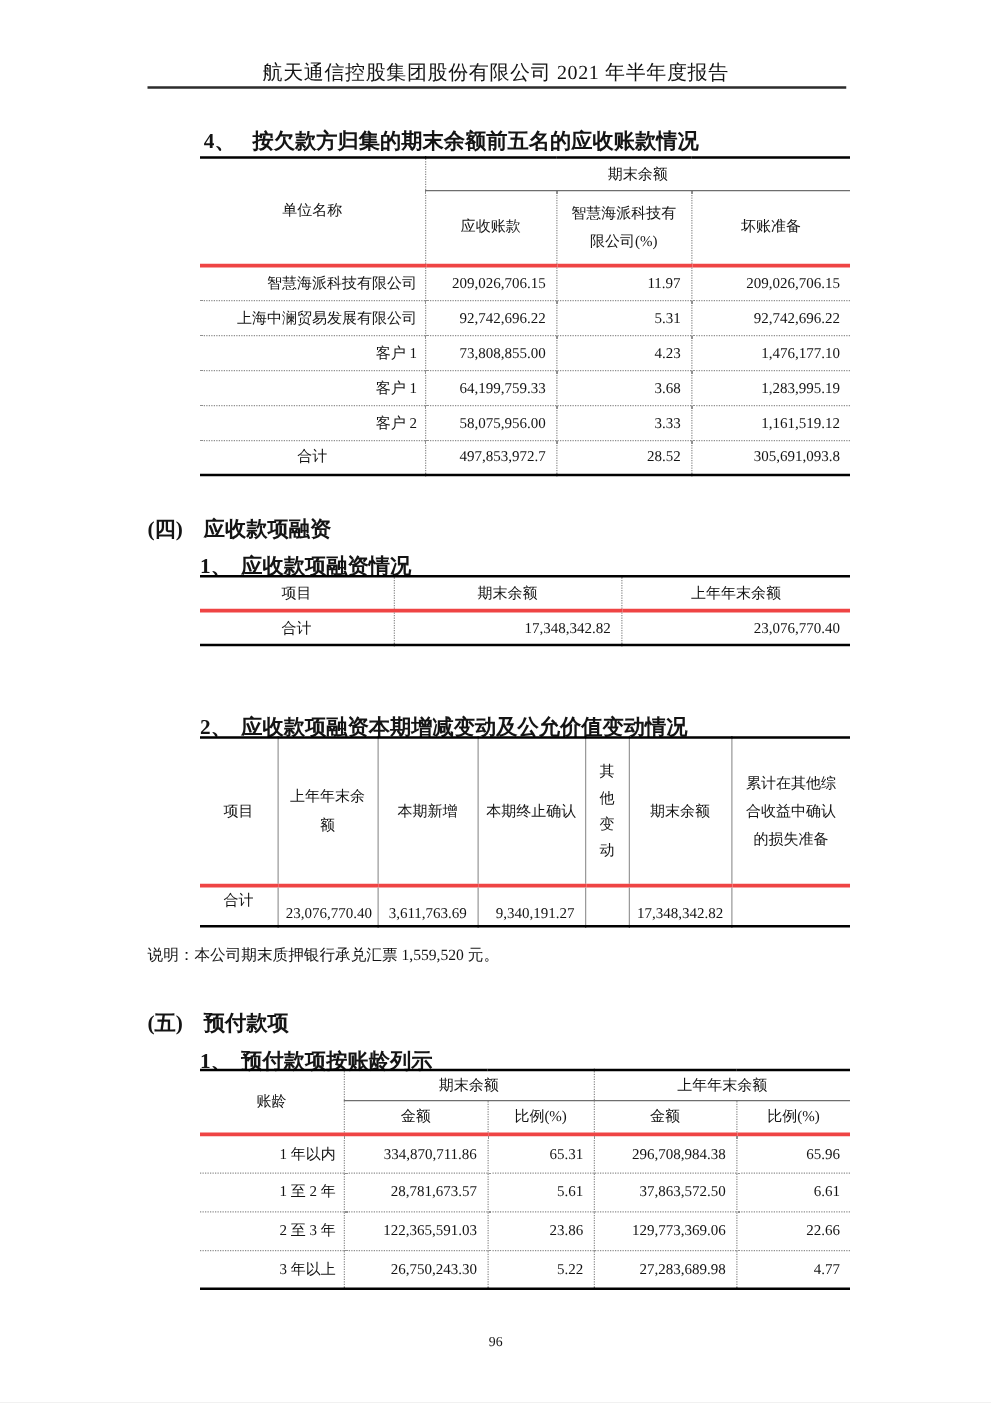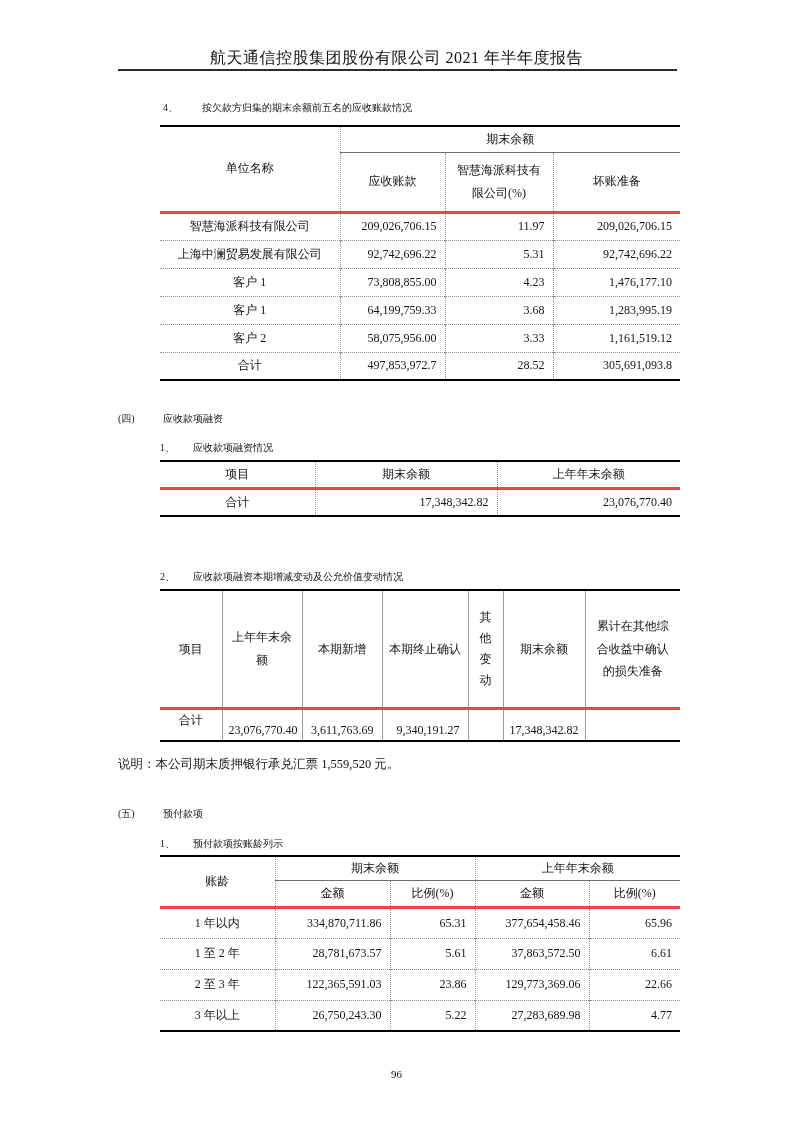--- a/index.html
+++ b/index.html
@@ -23,22 +23,22 @@
     letter-spacing: 0.5px;
   }
   .header-rule {
     position: absolute;
     top: 69px; left: 118px;
     width: 559px; height: 2px;
     background: #2c2c2c;
   }
   .heading {
     position: absolute;
-    font-weight: normal;
-    font-size: 10px;
+    font-weight: bold;
+    font-size: 17px;
     white-space: nowrap;
   }
   .h-num { display: inline-block; }
   .fin-table {
     position: absolute;
     border-collapse: collapse;
     table-layout: fixed;
     border-top: 2.5px solid #000;
     border-bottom: 2.5px solid #000;
     font-size: 12px;
@@ -49,21 +49,21 @@
     padding: 2px 6px;
     vertical-align: middle;
     overflow: hidden;
   }
   .fin-table th { text-align: center; }
   .vline { border-left: 1px dotted #8f8f8f; }
   .vline-s { border-left: 1px solid #9a9a9a; }
   .hdr-bottom { border-bottom: 3px solid #ef4444; }
   .row-line { border-top: 1px dotted #8f8f8f; }
   .num { text-align: right; padding-right: 8px !important; }
-  .name-cell { text-align: center; padding-left: 6px !important; }
+  .name-cell { text-align: right; padding-left: 6px !important; }
   .total-cell { text-align: center; }
   .vert-head div { width: 1em; margin: 14px auto; word-break: break-all; line-height: 1.75; text-align: center; }
   .wrap { word-break: break-all; line-height: 1.9; }
   .note-line {
     position: absolute;
     left: 118px;
     font-size: 12.5px;
   }
   .page-number {
     position: absolute;
@@ -234,21 +234,21 @@
     <tr style="height:27px;">
       <th class="vline hdr-bottom">金额</th>
       <th class="vline hdr-bottom">比例(%)</th>
       <th class="vline hdr-bottom">金额</th>
       <th class="vline hdr-bottom">比例(%)</th>
     </tr>
     <tr style="height:31px;">
       <td class="name-cell">1 年以内</td>
       <td class="vline num">334,870,711.86</td>
       <td class="vline num">65.31</td>
-      <td class="vline num">377,654,458.46</td>
+      <td class="vline num">296,708,984.38</td>
       <td class="vline num">65.96</td>
     </tr>
     <tr style="height:31px;">
       <td class="name-cell row-line">1 至 2 年</td>
       <td class="vline num row-line">28,781,673.57</td>
       <td class="vline num row-line">5.61</td>
       <td class="vline num row-line">37,863,572.50</td>
       <td class="vline num row-line">6.61</td>
     </tr>
     <tr style="height:31px;">

